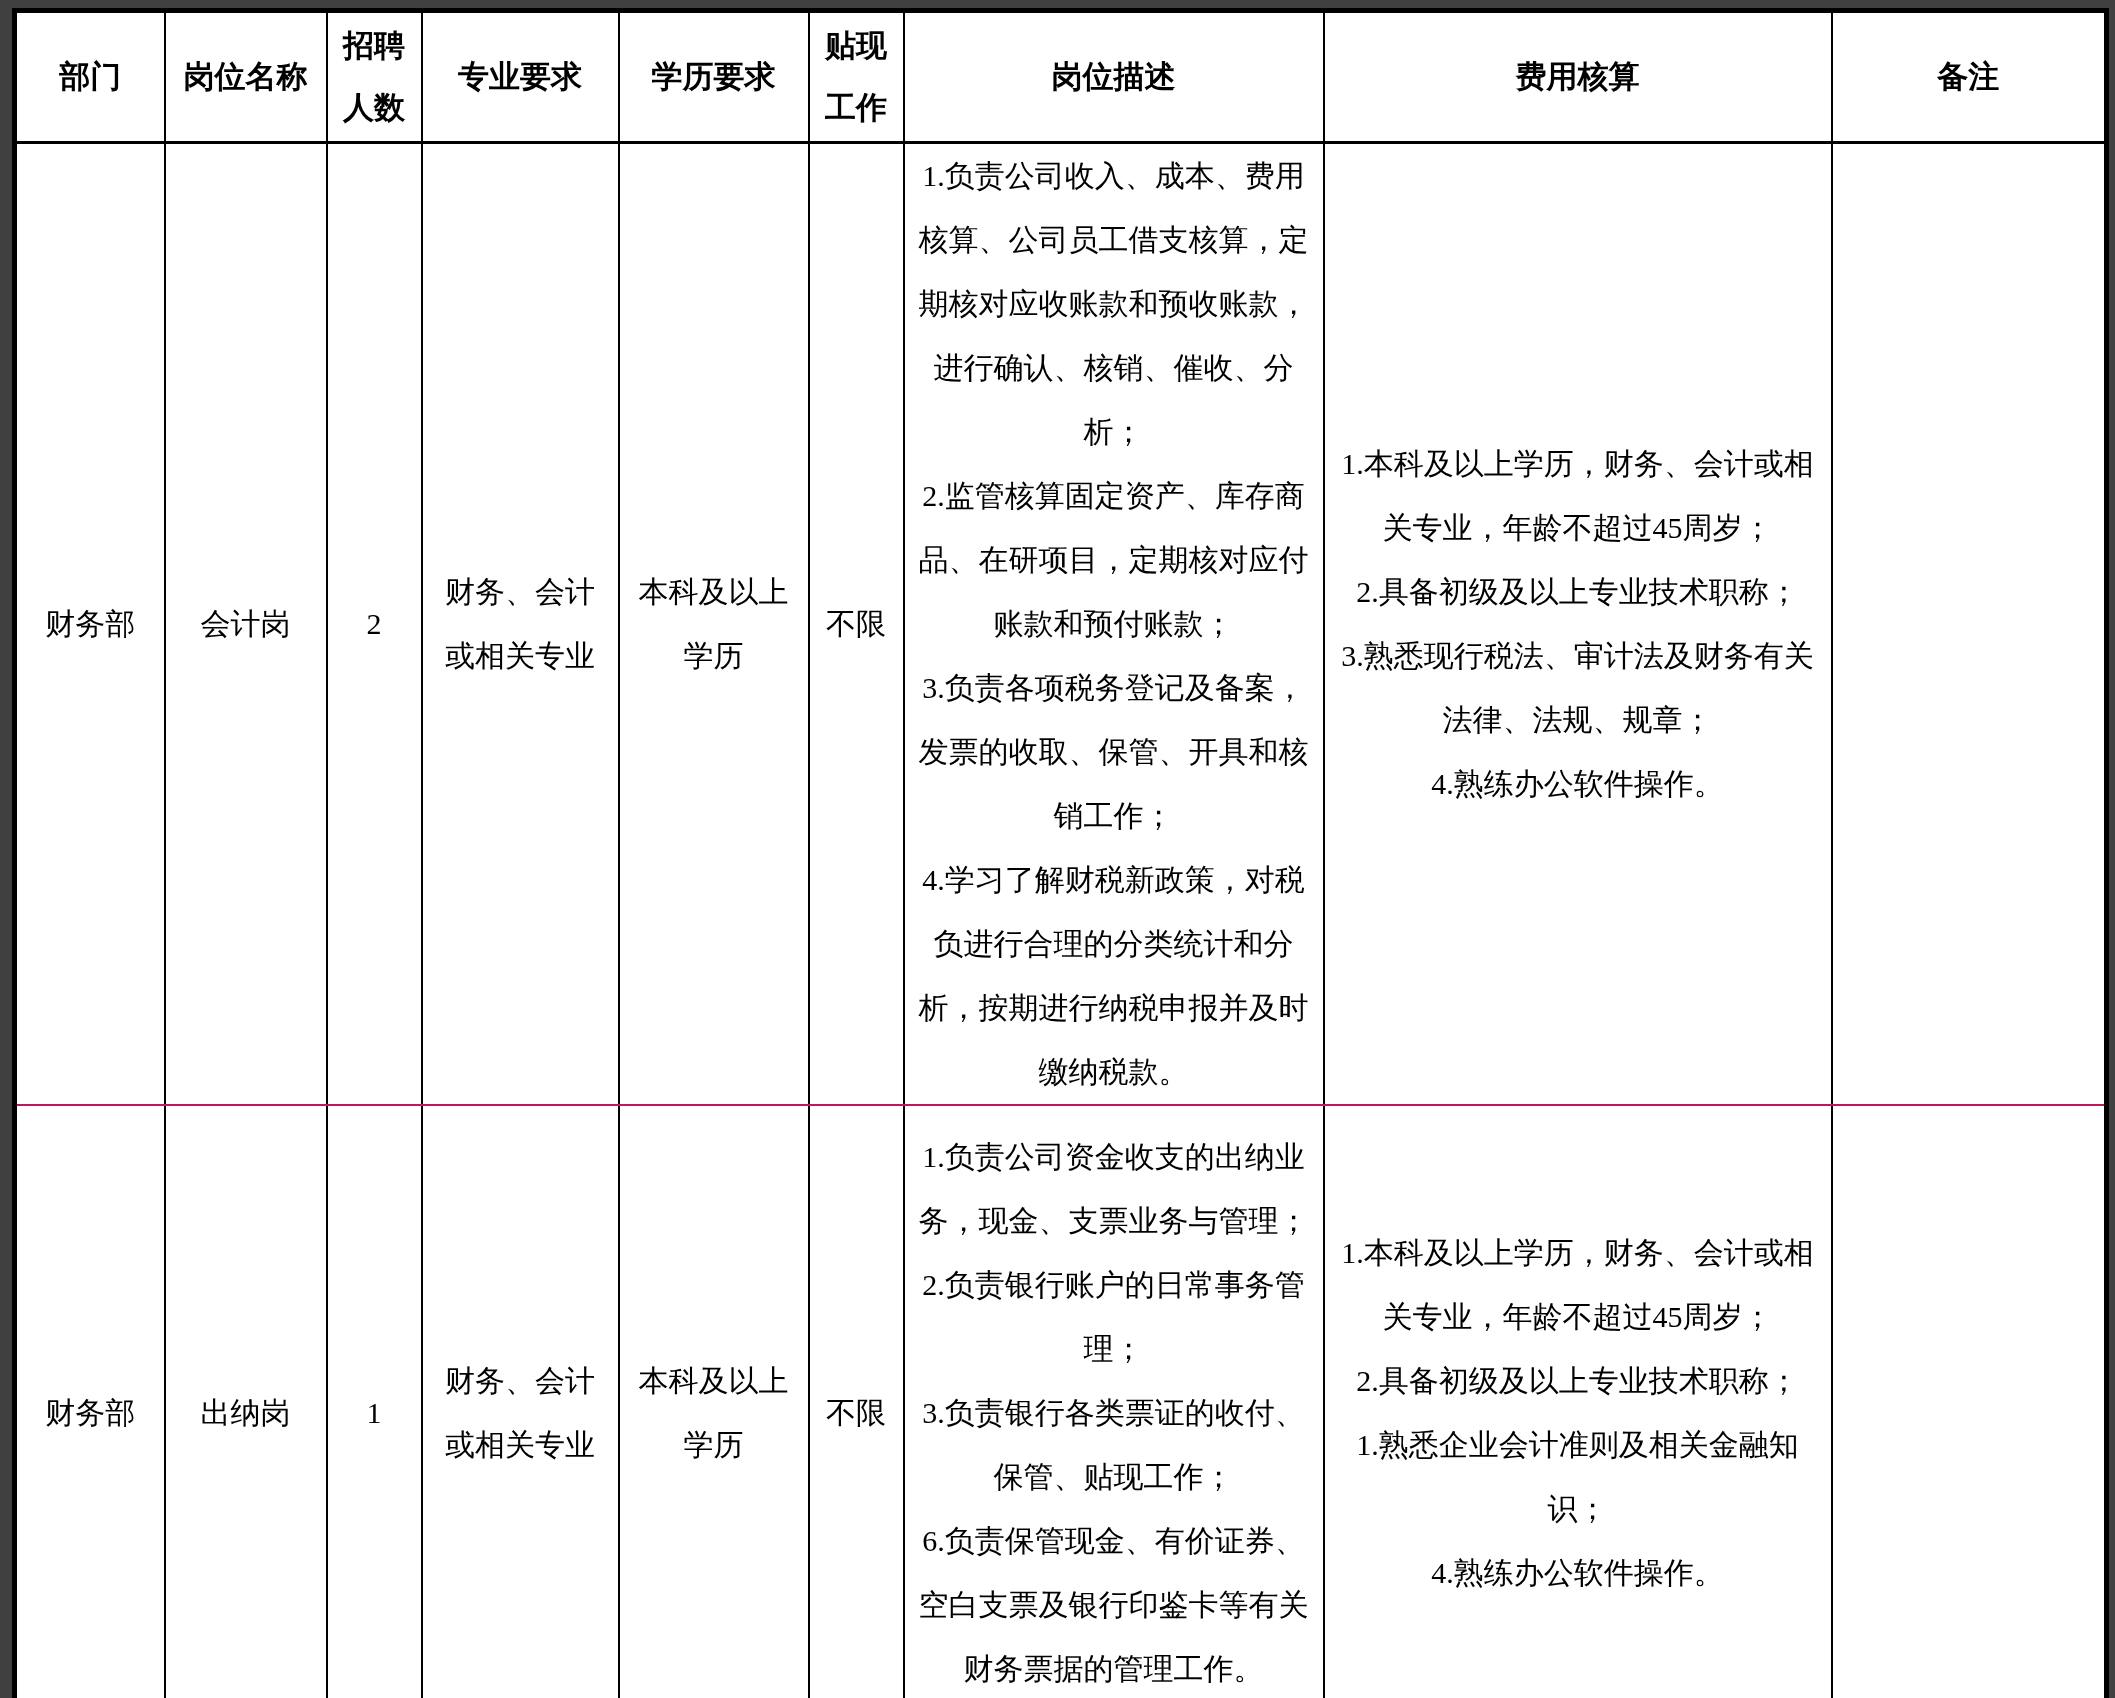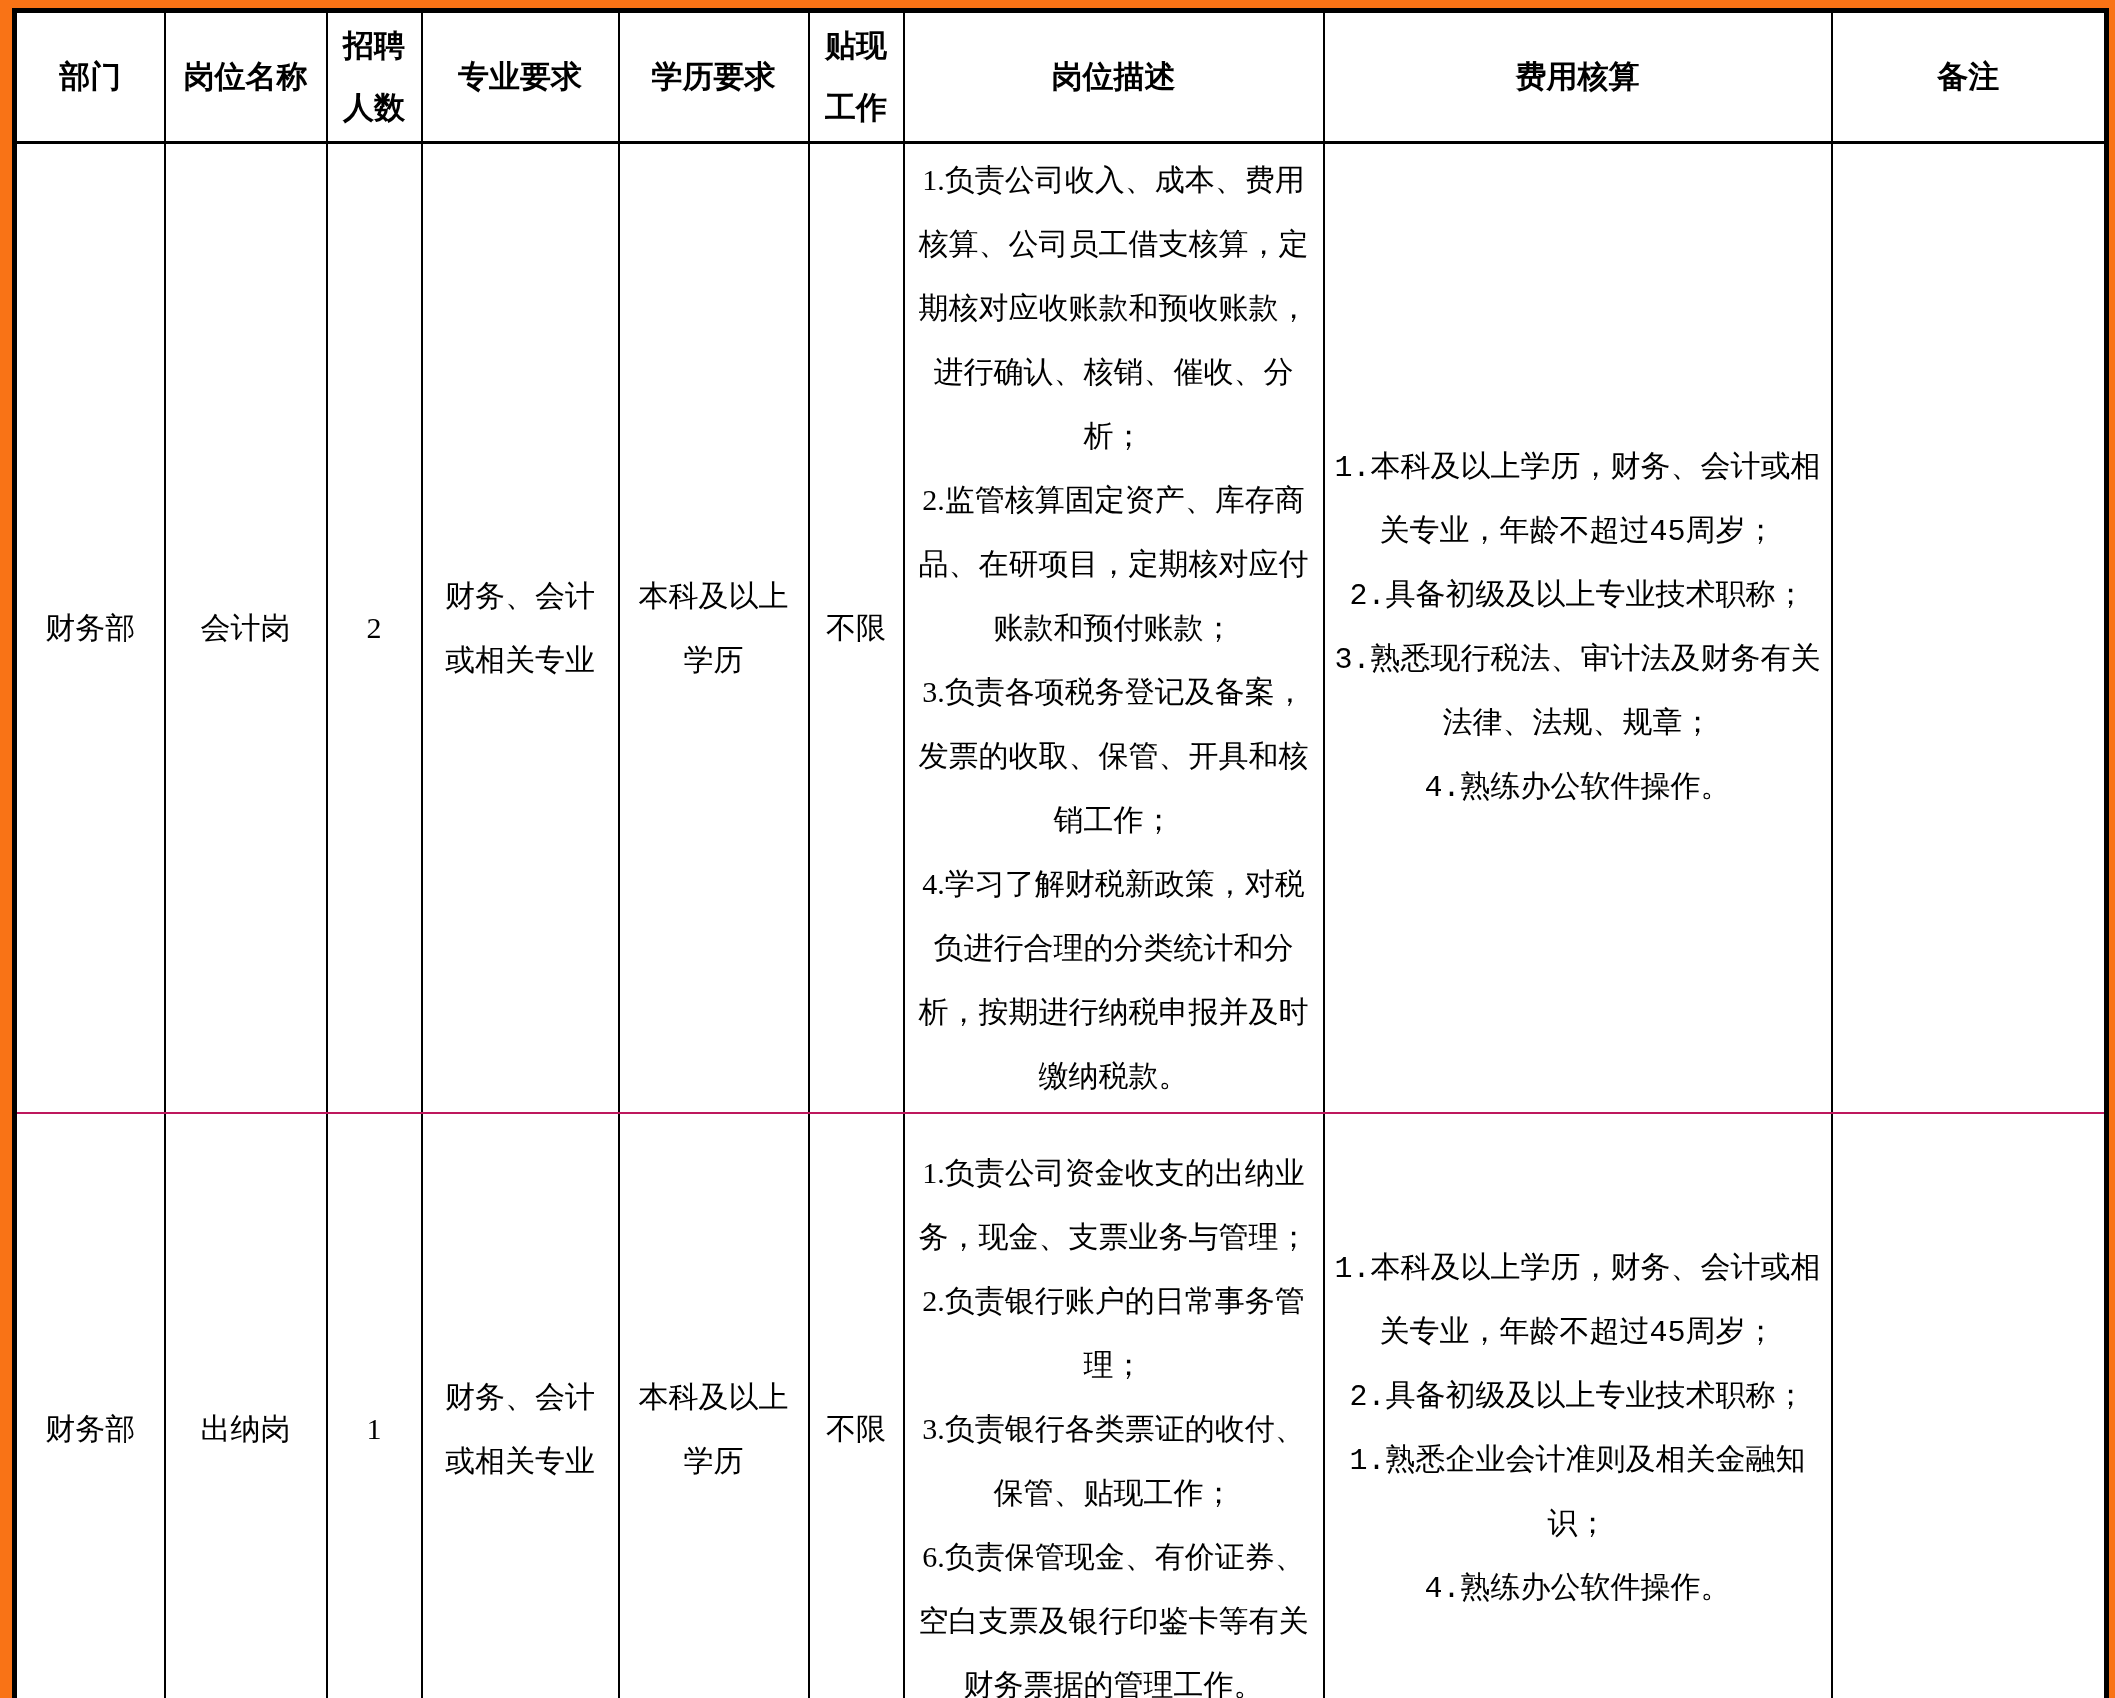--- a/index.html
+++ b/index.html
@@ -12,21 +12,21 @@
     height: 1698px;
     position: relative;
     font-family: "Liberation Serif", serif;
     color: #000000;
   }
   .page {
     position: absolute;
     left: 0; top: 0;
     width: 2115px;
     height: 1698px;
-    background: #f97316;
+    background: #404040;
   }
   table.job-table {
     position: absolute;
     left: 12px;
     top: 8px;
     width: 2092px;
     border-collapse: collapse;
     table-layout: fixed;
     border: 5px solid #000000;
     background: #ffffff;
@@ -53,21 +53,21 @@
     line-height: 64px;
   }
   tbody tr.row-0 td {
     height: 936px;
     border-bottom: 2px solid #be185d;
   }
   tbody tr.row-1 td {
     height: 598px;
   }
   td.cell-desc { padding: 0 9px; }
-  td.cell-qual { padding: 16px 2px; font-family: Liberation Mono, monospace; }
+  td.cell-qual { padding: 8px 2px; }
   .cell-list { width: 100%; }
   .cell-list .text-line {
     text-align: center;
     font-size: 30px;
     line-height: 64px;
   }
 </style>
 </head>
 <body>
 

